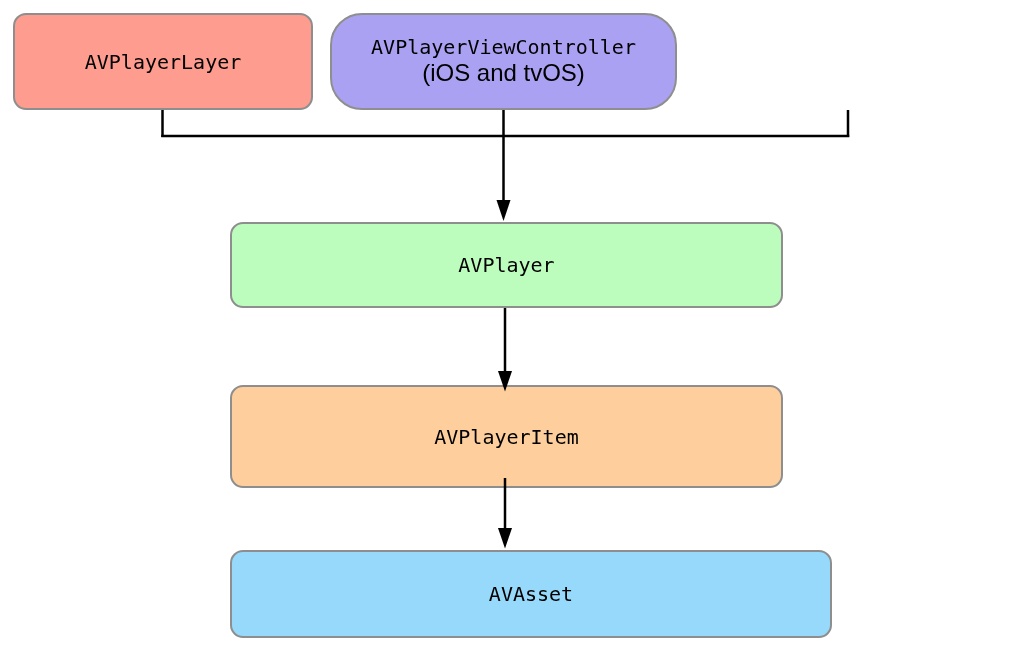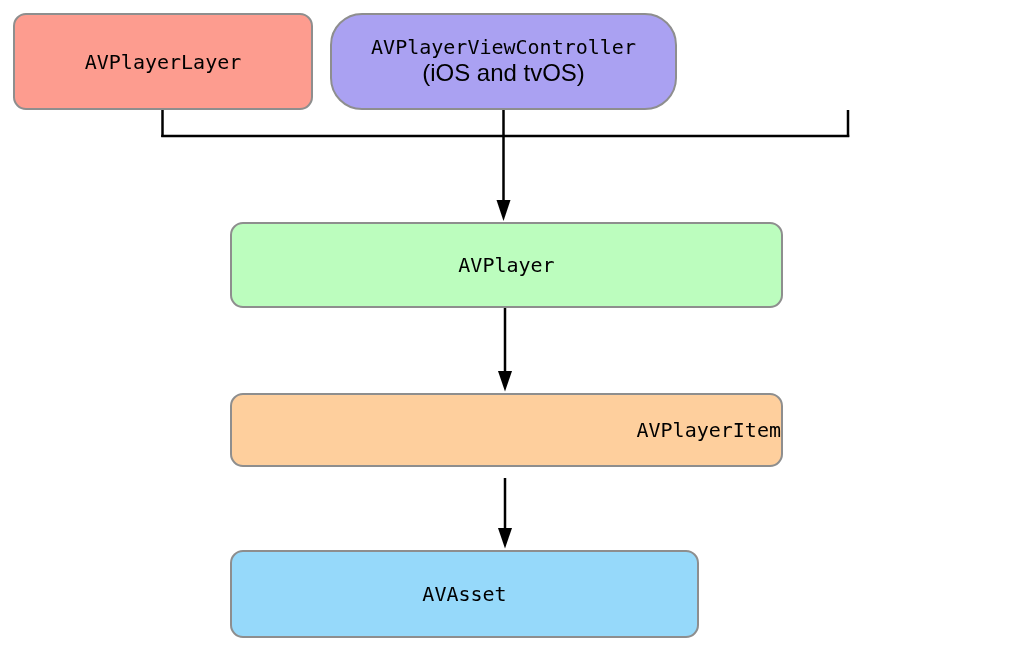--- a/index.html
+++ b/index.html
@@ -38,22 +38,22 @@
     font-family: "Liberation Sans", sans-serif;
     font-size: 24px;
     line-height: 1.2;
     color: #000;
     white-space: nowrap;
   }
   #n-avplayerlayer       { left: 13px;  top: 13px;  width: 300px; height: 97px; }
   #n-avplayerviewcontroller { left: 330px; top: 13px;  width: 347px; height: 97px; border-radius: 32px; }
   #n-avplayerview        { left: 700px; top: 13px;  width: 300px; height: 97px; }
   #n-avplayer            { left: 230px; top: 222px; width: 553px; height: 86px; }
-  #n-avplayeritem        { left: 230px; top: 393px; width: 553px; height: 74px; align-items: flex-end; }
-  #n-avasset             { left: 230px; top: 550px; width: 469px; height: 88px; text-align: center; }
+  #n-avplayeritem        { left: 230px; top: 385px; width: 553px; height: 103px; }
+  #n-avasset             { left: 230px; top: 550px; width: 602px; height: 88px; text-align: center; }
   #edges-layer {
     position: absolute;
     left: 0; top: 0;
     width: 1011px; height: 651px;
     pointer-events: none;
     color: var(--line-color);
   }
 </style>
 </head>
 <body>

